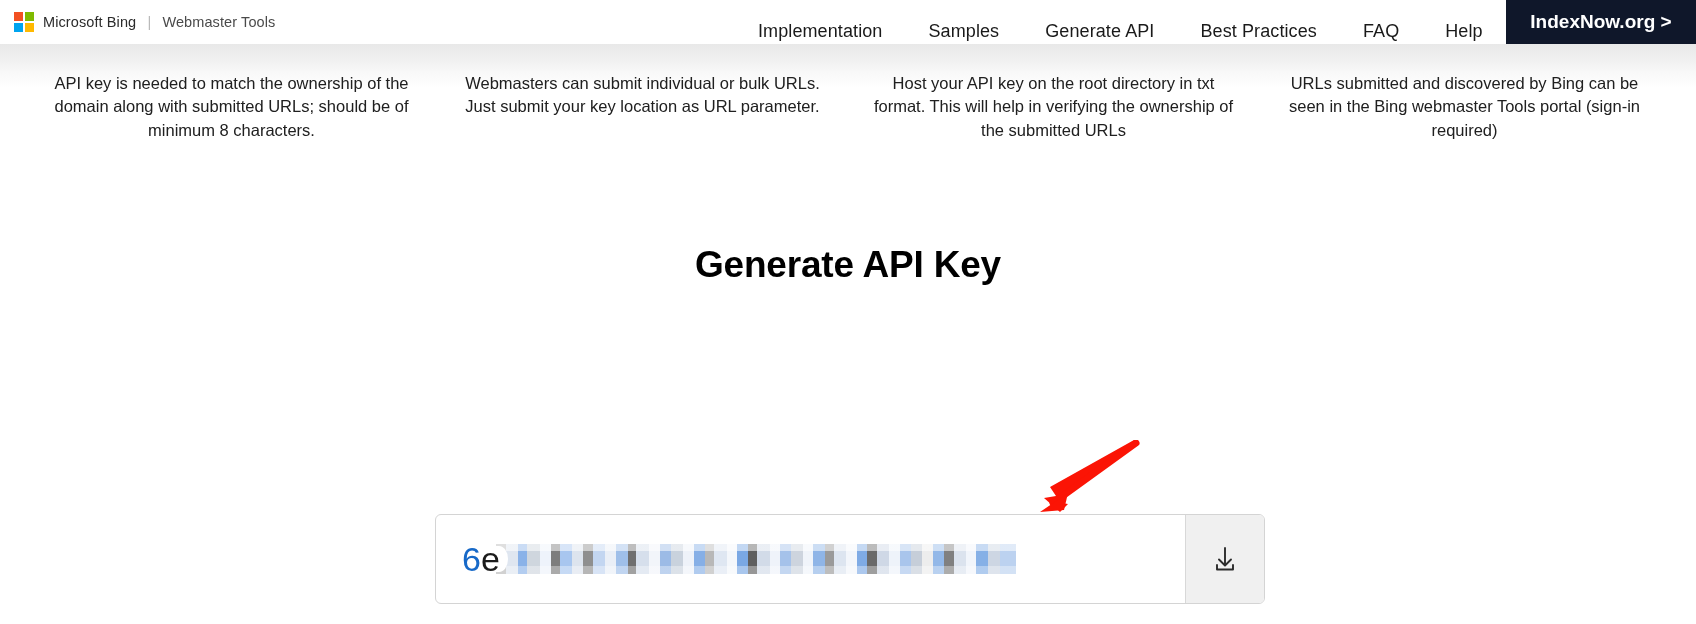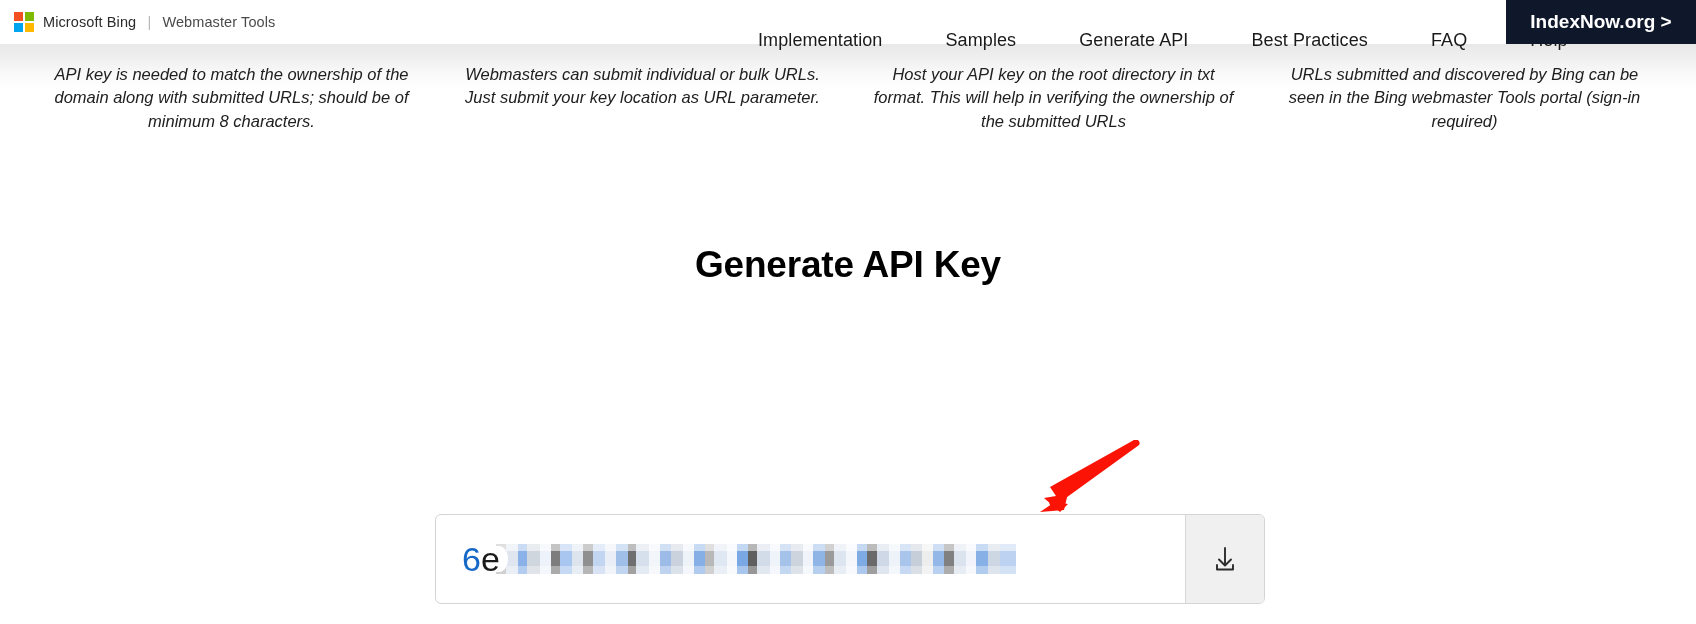--- a/index.html
+++ b/index.html
@@ -58,25 +58,25 @@
     display: inline-block;
     color: #b9b9b9;
     margin: 0 7px 0 7px;
     font-weight: 300;
   }
   .brand-sub { color: #4a4a4a; }
 
   .nav {
     position: absolute;
     left: 735px;
-    top: 12px;
+    top: 3px;
     height: 56px;
     display: flex;
     align-items: center;
-    gap: 17px;
+    gap: 0;
   }
   .nav-item {
     font-size: 18px;
     color: #1a1a1a;
     padding: 0 23px;
     line-height: 44px;
     white-space: nowrap;
     cursor: pointer;
     letter-spacing: .1px;
   }
@@ -99,22 +99,21 @@
     white-space: nowrap;
   }
 
   
   .info-strip {
     position: relative;
     height: 92px;
     background: linear-gradient(to bottom, #e8e8e8 0px, #efefef 14px, #f8f8f8 28px, #ffffff 44px, #ffffff 100%);
     display: flex;
     box-sizing: border-box;
-    padding: 7px 26px;
-    font-style: italic;
+    padding: 16px 26px;
   }
   .info-col {
     flex: 1 1 0;
     padding: 12px 22px 0 22px;
     box-sizing: border-box;
     text-align: center;
     font-size: 16.5px;
     line-height: 1.42;
     color: #202020;
   }

